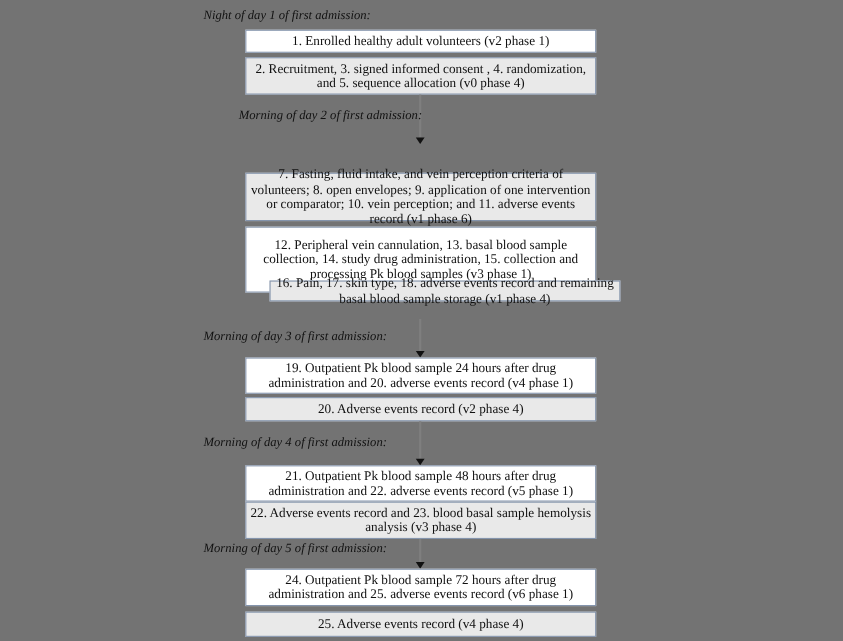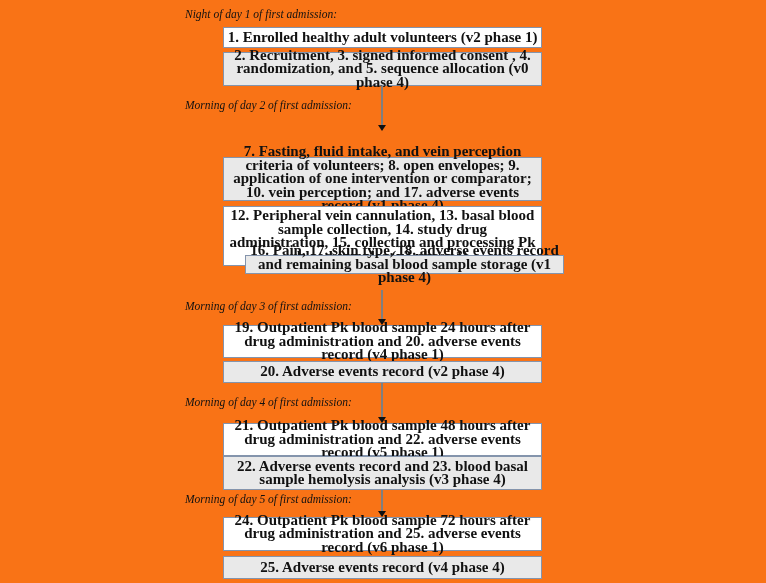--- a/index.html
+++ b/index.html
@@ -9,46 +9,45 @@
     --arrow-line: #7f7f7f;
     --arrow-head: #111111;
     --text: #111111;
   }
   * { margin: 0; padding: 0; box-sizing: border-box; }
   html, body { background: #ffffff; }
   .canvas {
     position: relative;
     width: 766px;
     height: 583px;
-    background: #f97316;
+    background: #737373;
     font-family: "Liberation Serif", "DejaVu Serif", serif;
     color: var(--text);
     overflow: hidden;
   }
   .section-heading {
     position: absolute;
     left: 185px;
     font-size: 11.5px;
     font-style: italic;
     white-space: nowrap;
     color: var(--text);
   }
   .flow-box {
     position: absolute;
     left: 223px;
     width: 319px;
     border: 1.5px solid var(--box-border);
-    font-size: 15px;
+    font-size: 12px;
     line-height: 13.5px;
     text-align: center;
     display: flex;
     align-items: center;
     justify-content: center;
     padding: 1px 3px;
-    font-weight: bold;
   }
   .flow-box.white { background: var(--box-fill-white); }
   .flow-box.gray  { background: var(--box-fill-gray); }
   .arrow {
     position: absolute;
     left: 377px;
     width: 10px;
     display: flex;
     flex-direction: column;
     align-items: center;
@@ -72,22 +71,22 @@
 
   <div class="section-heading" style="top:8px;">Night of day 1 of first admission:</div>
   <div class="flow-box white" style="top:27px; height:21px;">1. Enrolled healthy adult volunteers (v2 phase 1)</div>
   <div class="flow-box gray" style="top:52px; height:34px;">2. Recruitment, 3. signed informed consent , 4. randomization, and 5. sequence allocation (v0 phase 4)</div>
 
   <div class="arrow" style="top:86px; height:45px;">
     <div class="arrow-line"></div>
     <div class="arrow-head"></div>
   </div>
 
-  <div class="section-heading" style="top:99px;">Morning of day 2 of first admission:</div>
-  <div class="flow-box gray" style="top:157px; height:44px;">7. Fasting, fluid intake, and vein perception criteria of volunteers; 8. open envelopes; 9. application of one intervention or comparator; 10. vein perception; and 17. adverse events record (v1 phase 4)</div>
+  <div class="section-heading" style="top:99px;margin-left:32px;">Morning of day 2 of first admission:</div>
+  <div class="flow-box gray" style="top:157px; height:44px;">7. Fasting, fluid intake, and vein perception criteria of volunteers; 8. open envelopes; 9. application of one intervention or comparator; 10. vein perception; and 11. adverse events record (v1 phase 6)</div>
   <div class="flow-box white" style="top:206px; height:60px;">12. Peripheral vein cannulation, 13. basal blood sample collection, 14. study drug administration, 15. collection and processing Pk blood samples (v3 phase 1)</div>
   <div class="flow-box gray" style="top:255px; height:19px;margin-left:22px;">16. Pain, 17. skin type, 18. adverse events record and remaining basal blood sample storage (v1 phase 4)</div>
 
   <div class="arrow" style="top:290px; height:35px;">
     <div class="arrow-line"></div>
     <div class="arrow-head"></div>
   </div>
 
   <div class="section-heading" style="top:300px;">Morning of day 3 of first admission:</div>
   <div class="flow-box white" style="top:325px; height:33px;">19. Outpatient Pk blood sample 24 hours after drug administration and 20. adverse events record (v4 phase 1)</div>

